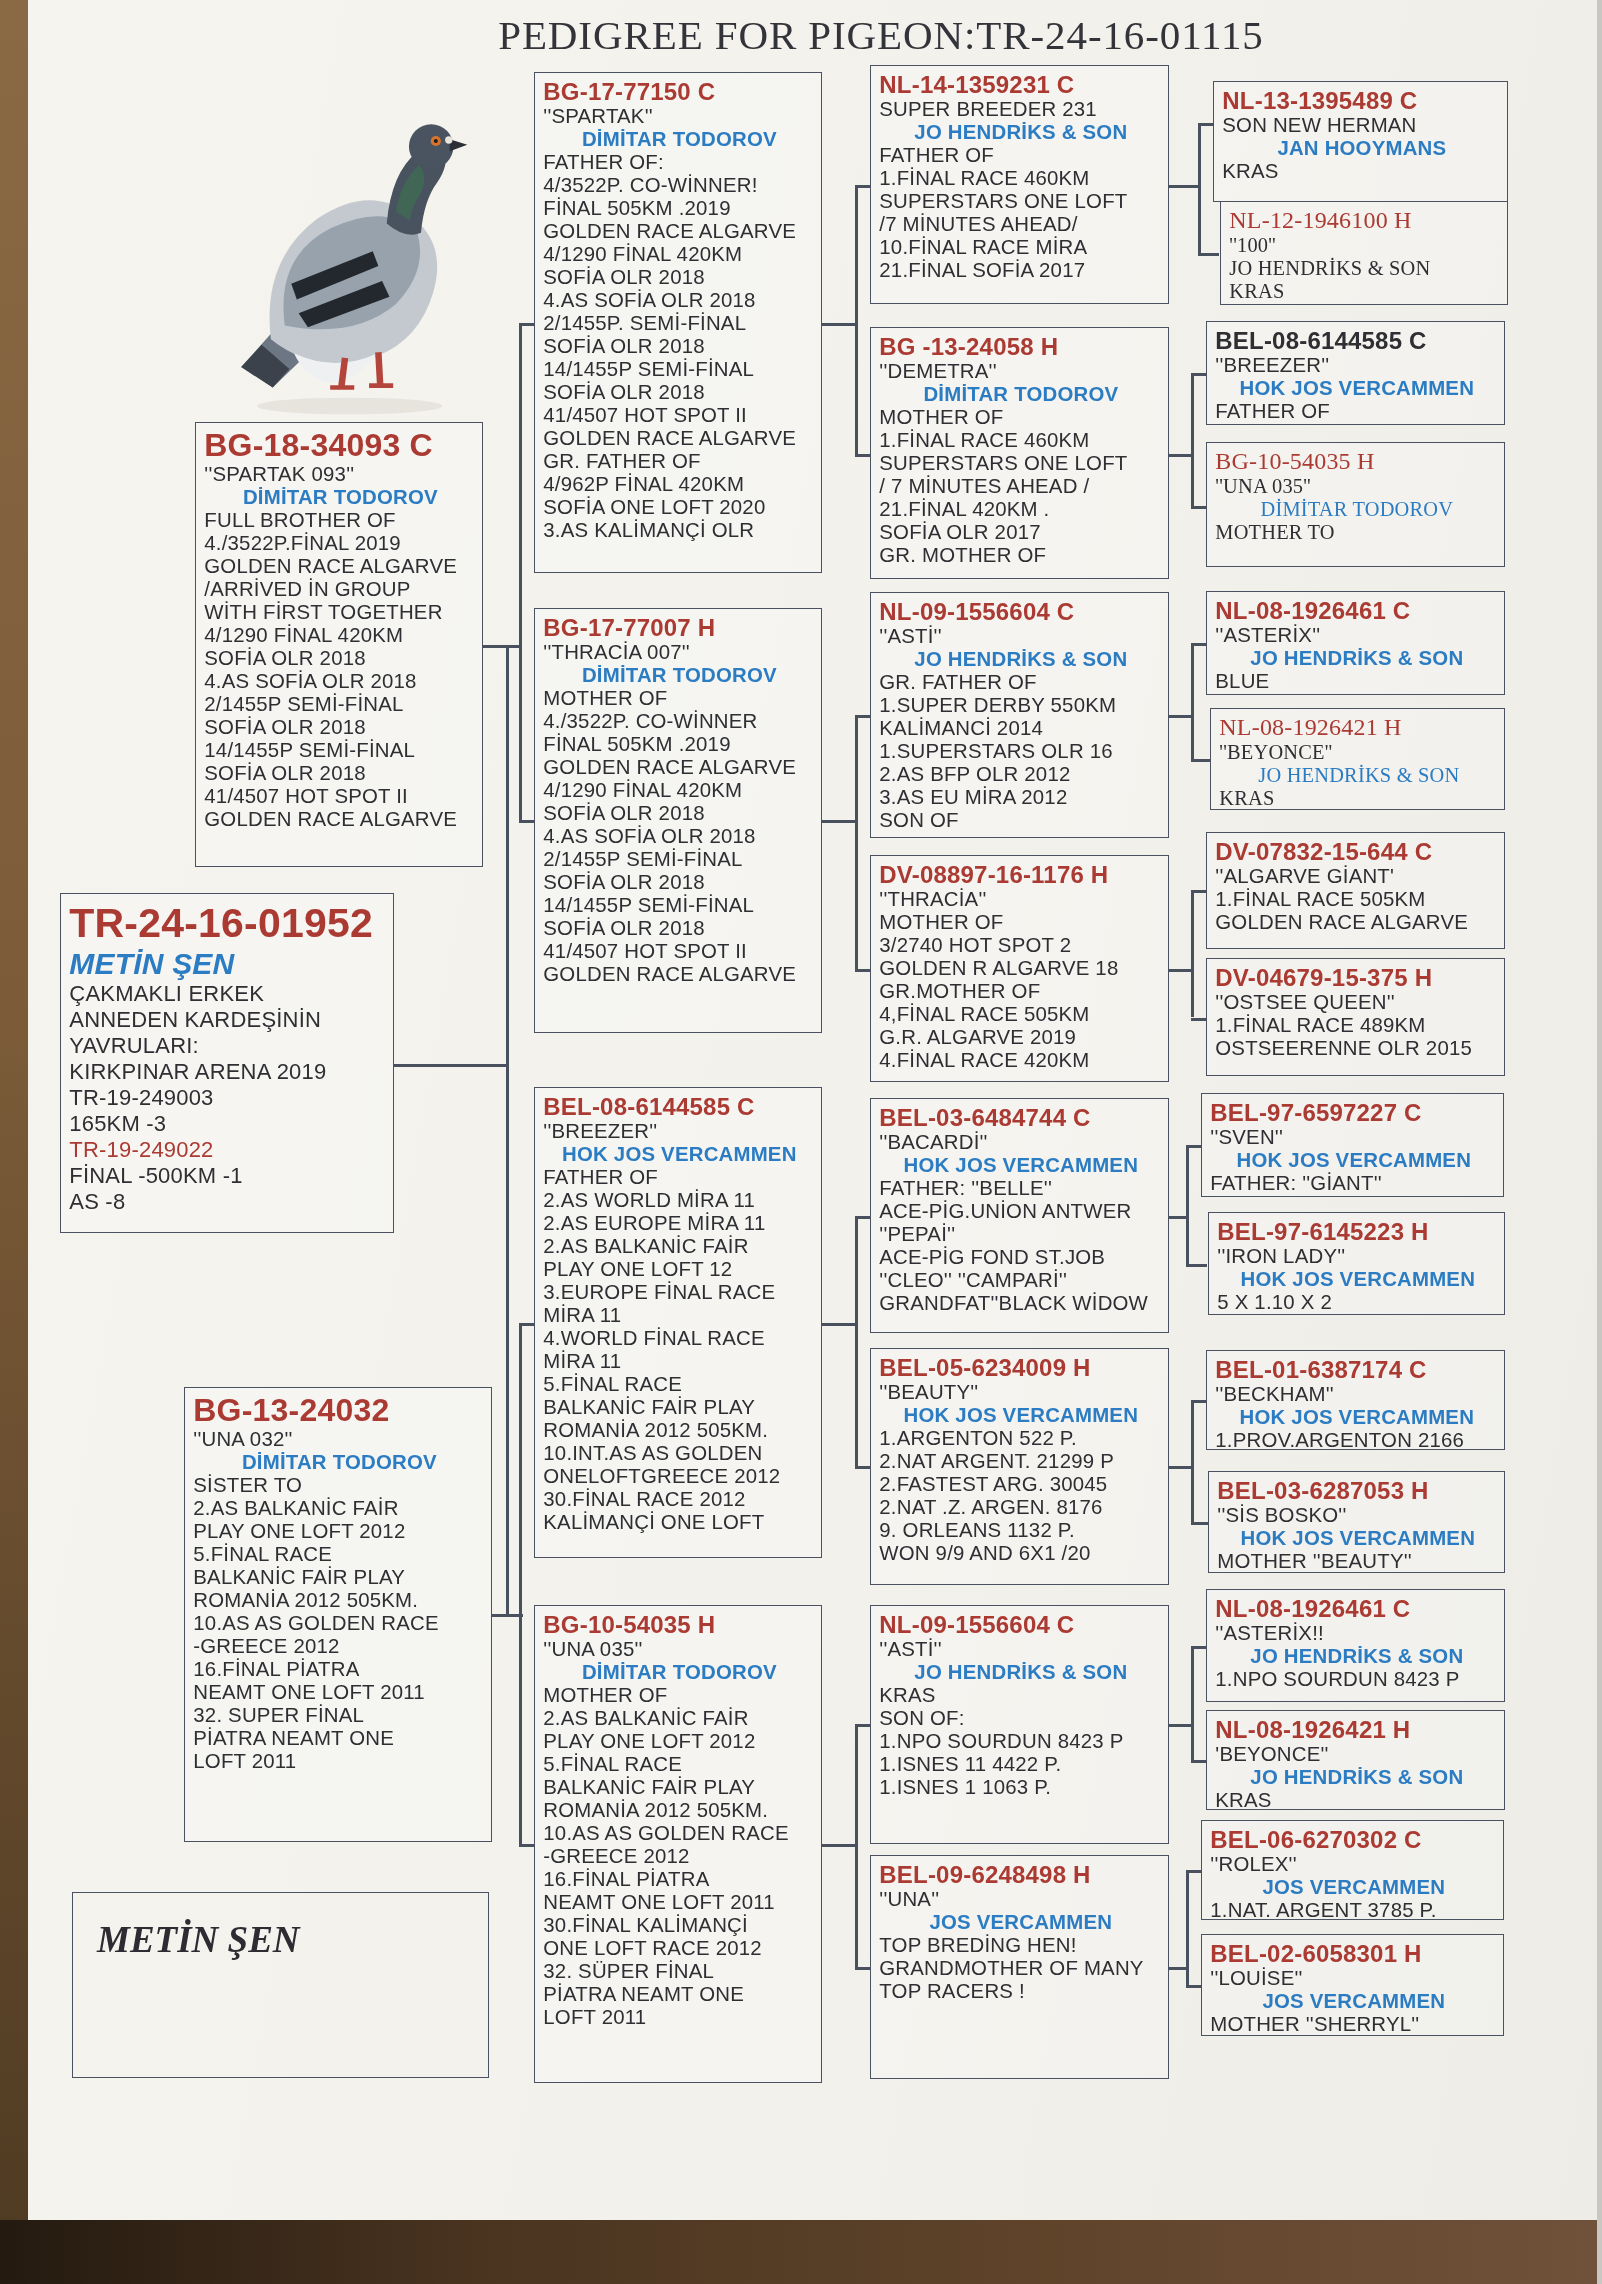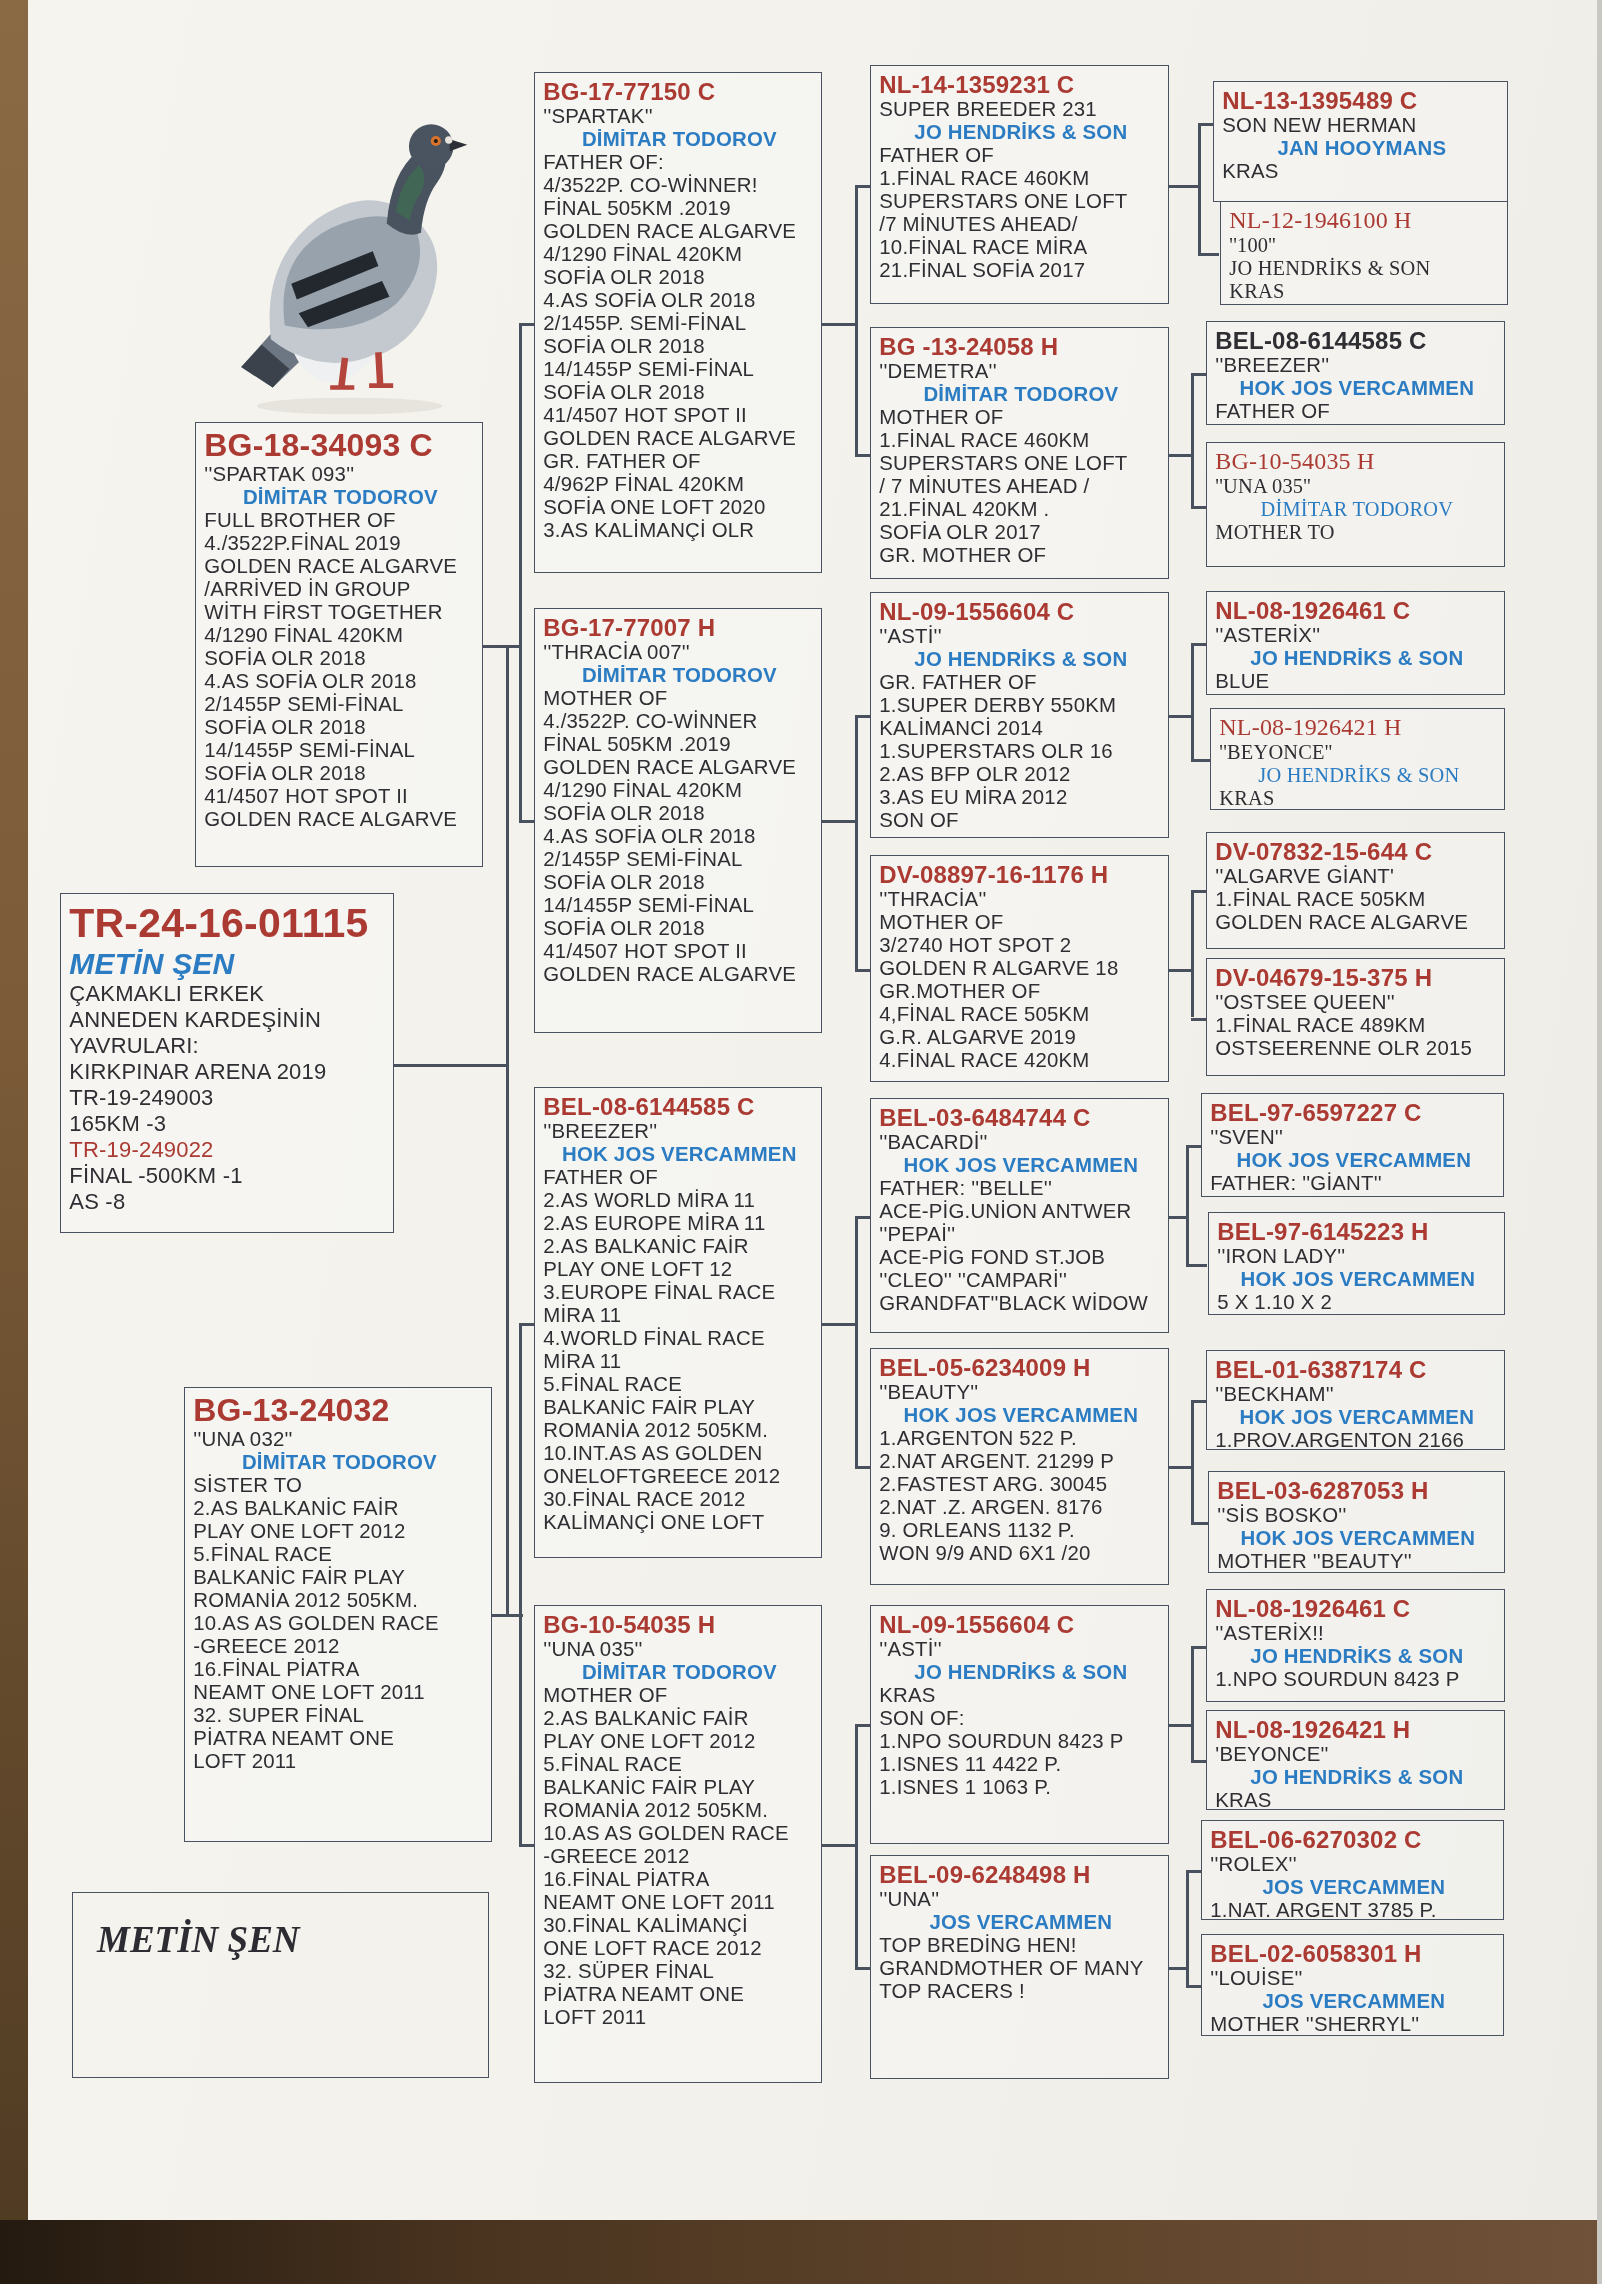--- a/index.html
+++ b/index.html
@@ -42,20 +42,21 @@
   }
 </style>
 </head>
 <body>
 
 <div class="page">
   <div class="edge-left"></div>
   <div class="edge-bottom"></div>
   <div class="edge-right"></div>
 
+  <div class="title">PEDIGREE FOR PIGEON:TR-24-16-01115</div>
 
   <div style="position:absolute;left:206px;top:61px;width:278px;height:362px;">
     <svg viewBox="0 0 300 390" width="278" height="362">
       <ellipse cx="155" cy="372" rx="100" ry="9" fill="#e6e4dd"></ellipse>
       <path d="M38 330 L118 240 L155 272 L72 352 Z" fill="#6d7683"></path>
       <path d="M38 330 L60 306 L90 332 L72 352 Z" fill="#3c424c"></path>
       <path d="M70 300 Q60 215 120 170 Q180 130 225 170 Q260 200 245 250 Q230 300 185 318 Q120 340 70 300 Z" fill="#c3c9cf"></path>
       <path d="M95 315 Q140 336 185 315 Q160 347 130 347 Q105 338 95 315 Z" fill="#eef0f1"></path>
       <path d="M85 285 Q75 210 135 180 Q195 152 228 185 Q240 225 205 262 Q160 300 85 285 Z" fill="#98a2ac"></path>
       <path d="M100 272 L190 237 L198 254 L110 287 Z" fill="#23272e"></path>
@@ -148,21 +149,21 @@
         <div class="line c-k">SOFİA OLR 2018</div>
         <div class="line c-k">4.AS SOFİA OLR 2018</div>
         <div class="line c-k">2/1455P SEMİ-FİNAL</div>
         <div class="line c-k">SOFİA OLR 2018</div>
         <div class="line c-k">14/1455P SEMİ-FİNAL</div>
         <div class="line c-k">SOFİA OLR 2018</div>
         <div class="line c-k">41/4507 HOT SPOT II</div>
         <div class="line c-k">GOLDEN RACE ALGARVE</div>
       </div>
       <div class="pbox cls-subject" style="left: 60px; top: 893px; width: 334px; height: 340px;">
-        <div class="ring">TR-24-16-01115</div>
+        <div class="ring">TR-24-16-01952</div>
         <div class="line c-owner">METİN ŞEN</div>
         <div class="line c-k">ÇAKMAKLI ERKEK</div>
         <div class="line c-k">ANNEDEN KARDEŞİNİN</div>
         <div class="line c-k">YAVRULARI:</div>
         <div class="line c-k">KIRKPINAR ARENA 2019</div>
         <div class="line c-k">TR-19-249003</div>
         <div class="line c-k">165KM -3</div>
         <div class="line c-r">TR-19-249022</div>
         <div class="line c-k">FİNAL -500KM -1</div>
         <div class="line c-k">AS -8</div>

